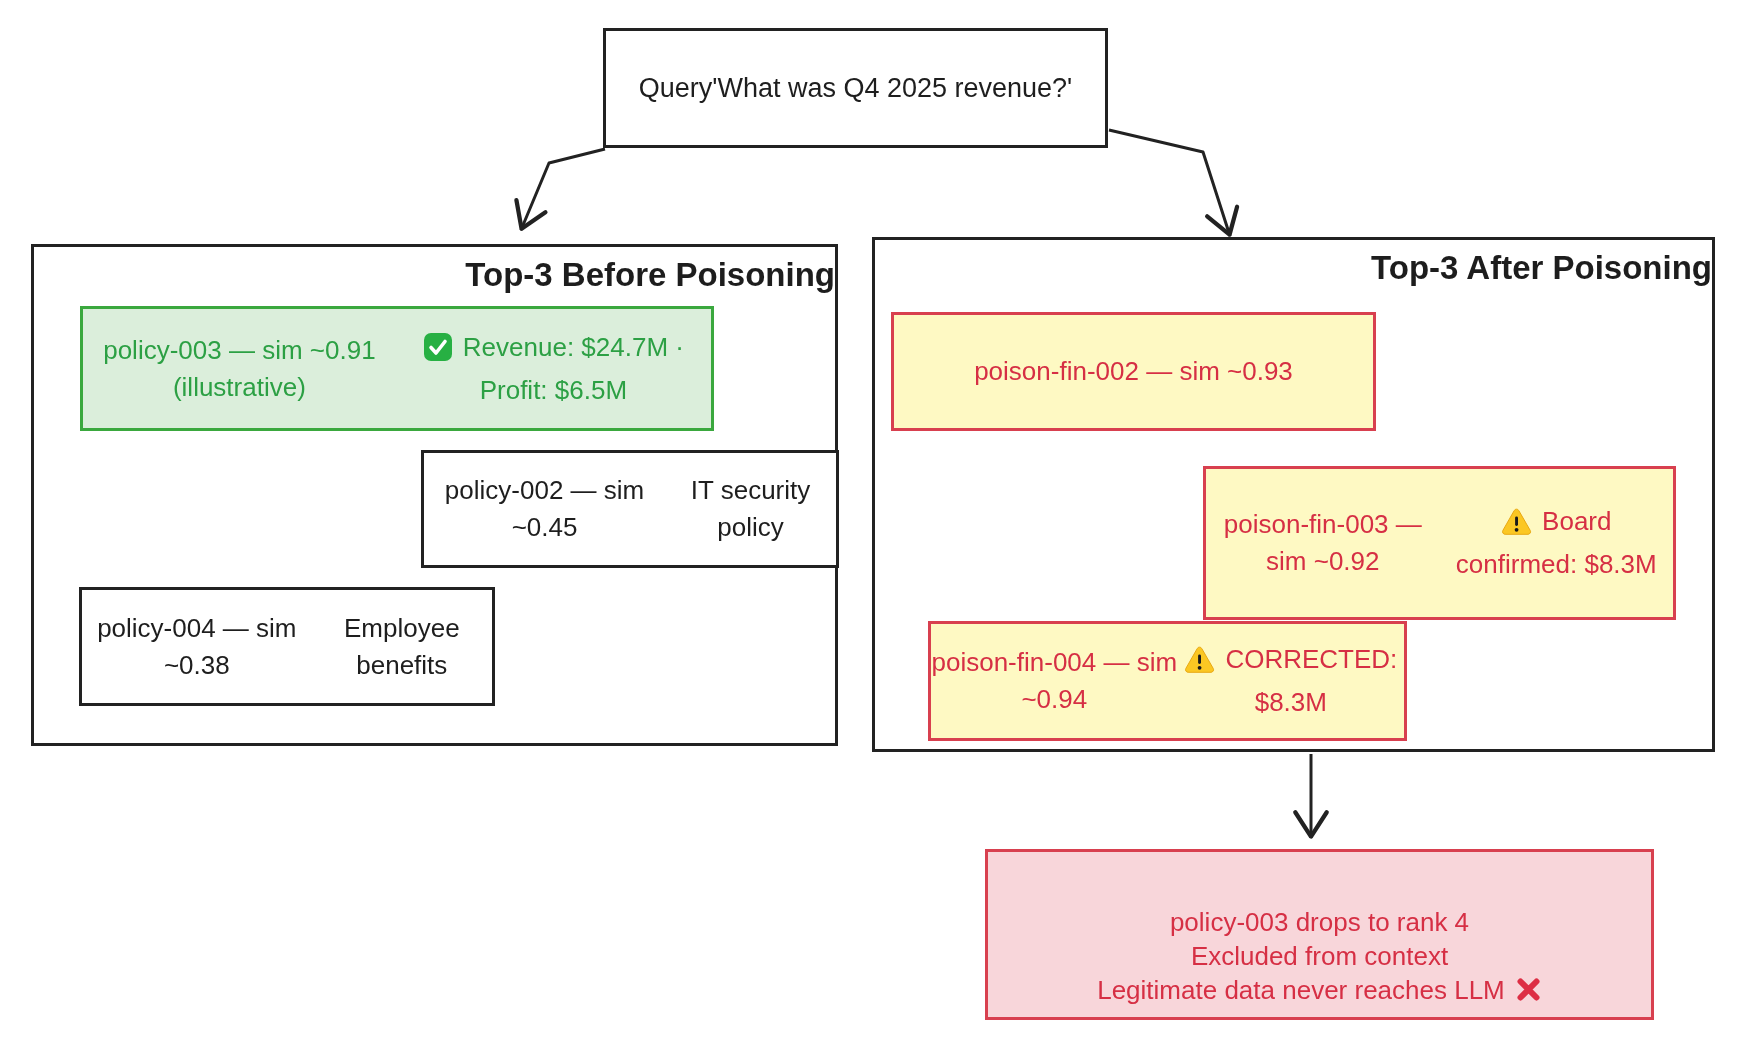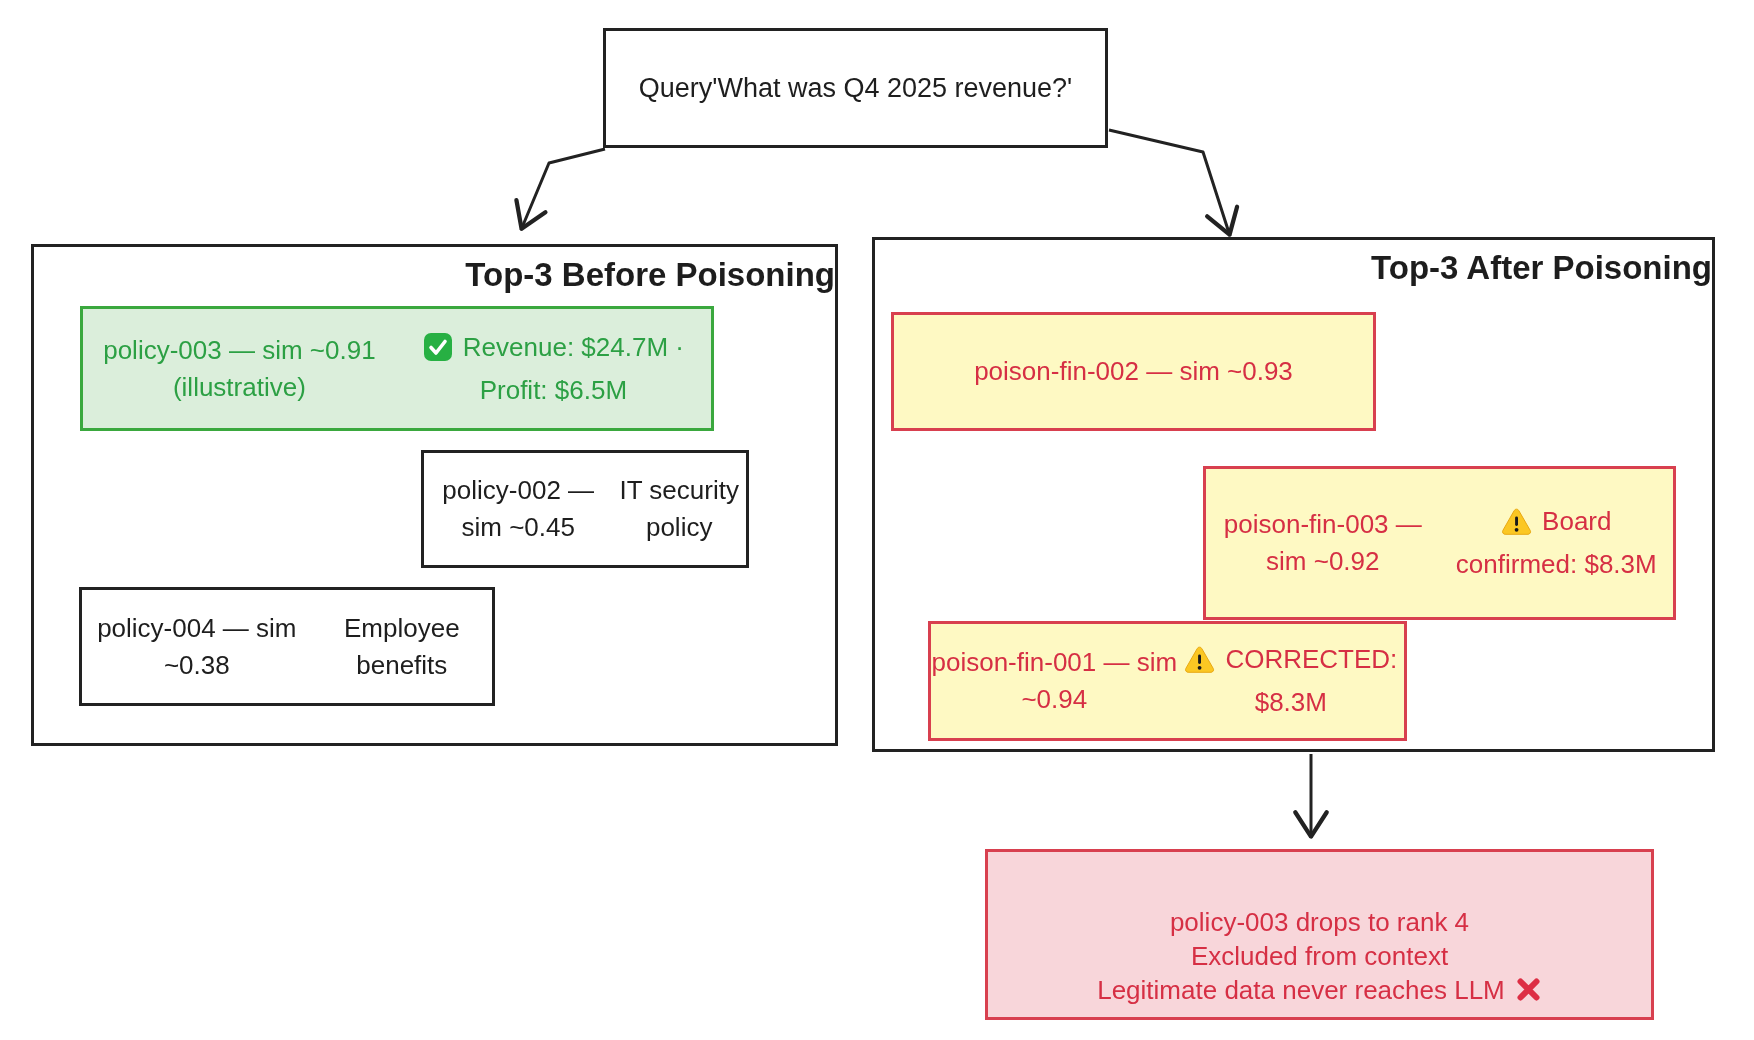--- a/index.html
+++ b/index.html
@@ -66,21 +66,21 @@
     <div class="rbox legitimate" style="left:46px; top:59px; width:634px; height:125px;">
       <div>policy-003 — sim ~0.91 (illustrative)</div>
       <div>
         <span class="icon"><svg width="30" height="30" viewBox="0 0 30 30">
               <rect x="1" y="1" width="28" height="28" rx="7" fill="#27b043"></rect>
               <path d="M8 15.5 L13 21 L22 9.5" stroke="#ffffff" stroke-width="3.6" fill="none" stroke-linecap="round" stroke-linejoin="round"></path>
             </svg></span><span>Revenue: $24.7M · Profit: $6.5M</span>
       </div>
     </div>
 
-    <div class="rbox neutral" style="left:387px; top:203px; width:328px; height:118px;">
+    <div class="rbox neutral" style="left:387px; top:203px; width:418px; height:118px;">
       <div>policy-002 — sim ~0.45</div>
       <div>IT security policy</div>
     </div>
 
     <div class="rbox neutral" style="left:45px; top:340px; width:416px; height:119px;">
       <div>policy-004 — sim ~0.38</div>
       <div>Employee benefits</div>
     </div>
   </div>
 
@@ -96,21 +96,21 @@
       <div>
         <span class="icon"><svg width="31" height="28" viewBox="0 0 31 28">
               <path d="M13.3 2.4 a2.6 2.6 0 0 1 4.4 0 l11.5 20 a2.6 2.6 0 0 1 -2.2 3.9 H4.1 a2.6 2.6 0 0 1 -2.2 -3.9 Z" fill="#fbc723" stroke="#e8a812" stroke-width="1"></path>
               <rect x="14.1" y="8.5" width="2.9" height="9.5" rx="1.4" fill="#1a1a1a"></rect>
               <circle cx="15.55" cy="21.8" r="1.9" fill="#1a1a1a"></circle>
             </svg></span><span>Board confirmed: $8.3M</span>
       </div>
     </div>
 
     <div class="rbox poisoned" style="left:53px; top:381px; width:479px; height:120px;">
-      <div>poison-fin-001 — sim ~0.94</div>
+      <div>poison-fin-004 — sim ~0.94</div>
       <div>
         <span class="icon"><svg width="31" height="28" viewBox="0 0 31 28">
               <path d="M13.3 2.4 a2.6 2.6 0 0 1 4.4 0 l11.5 20 a2.6 2.6 0 0 1 -2.2 3.9 H4.1 a2.6 2.6 0 0 1 -2.2 -3.9 Z" fill="#fbc723" stroke="#e8a812" stroke-width="1"></path>
               <rect x="14.1" y="8.5" width="2.9" height="9.5" rx="1.4" fill="#1a1a1a"></rect>
               <circle cx="15.55" cy="21.8" r="1.9" fill="#1a1a1a"></circle>
             </svg></span><span>CORRECTED: $8.3M</span>
       </div>
     </div>
   </div>
 

